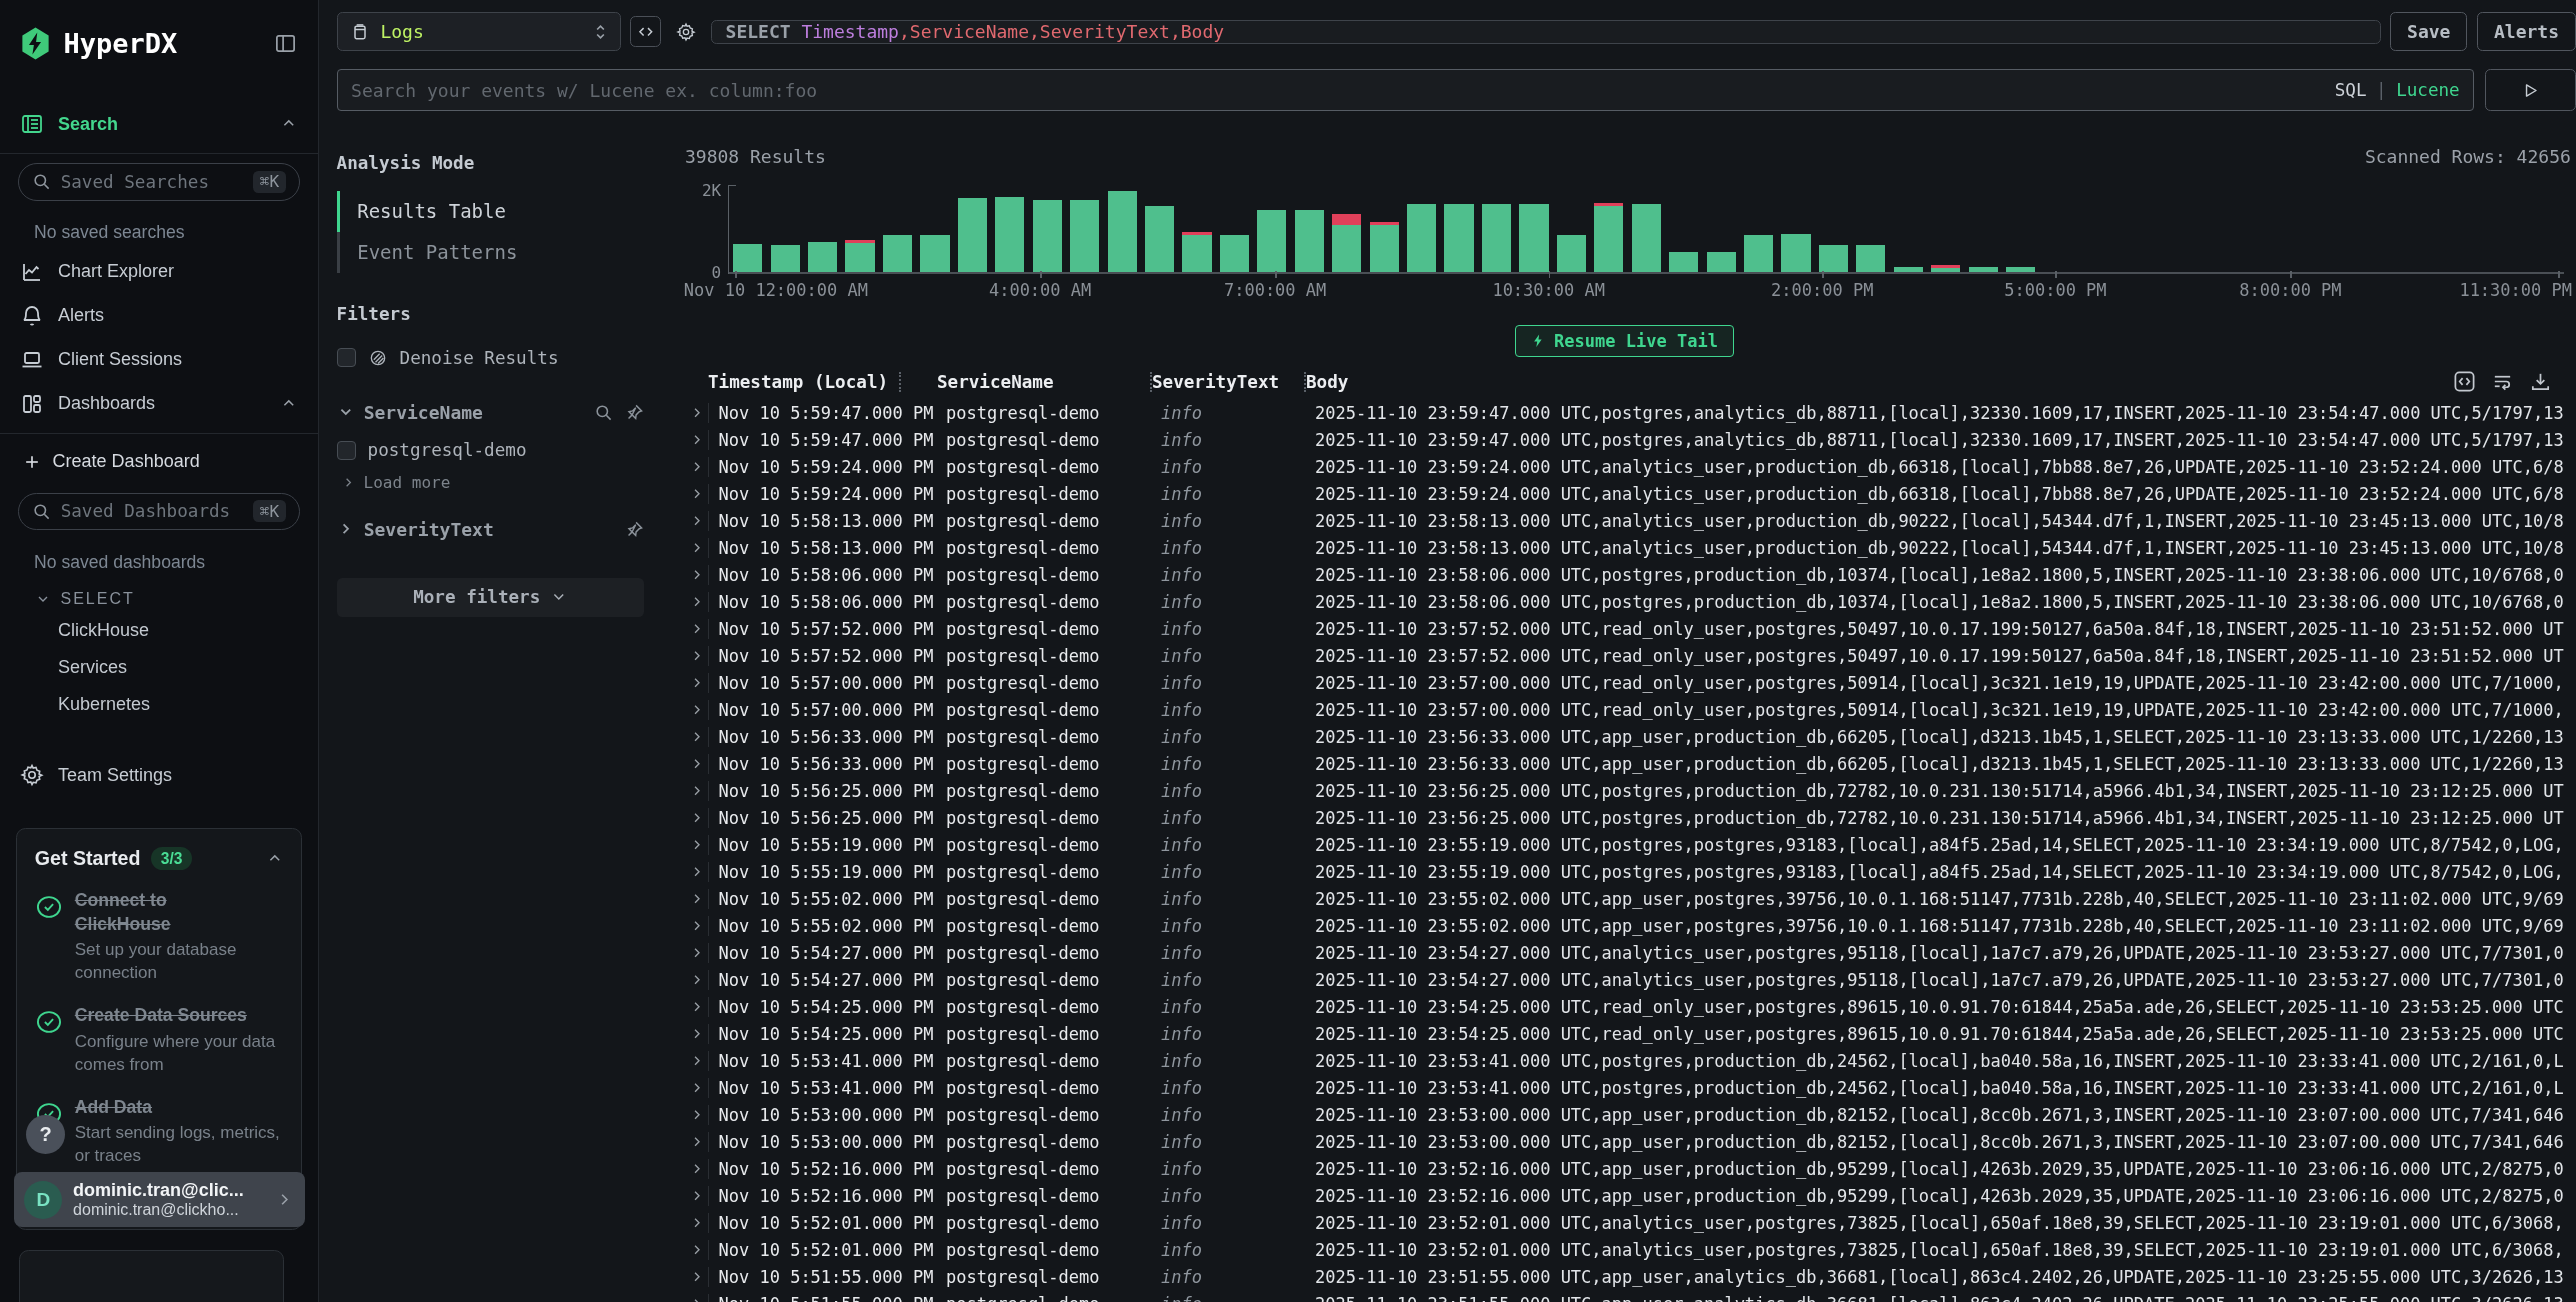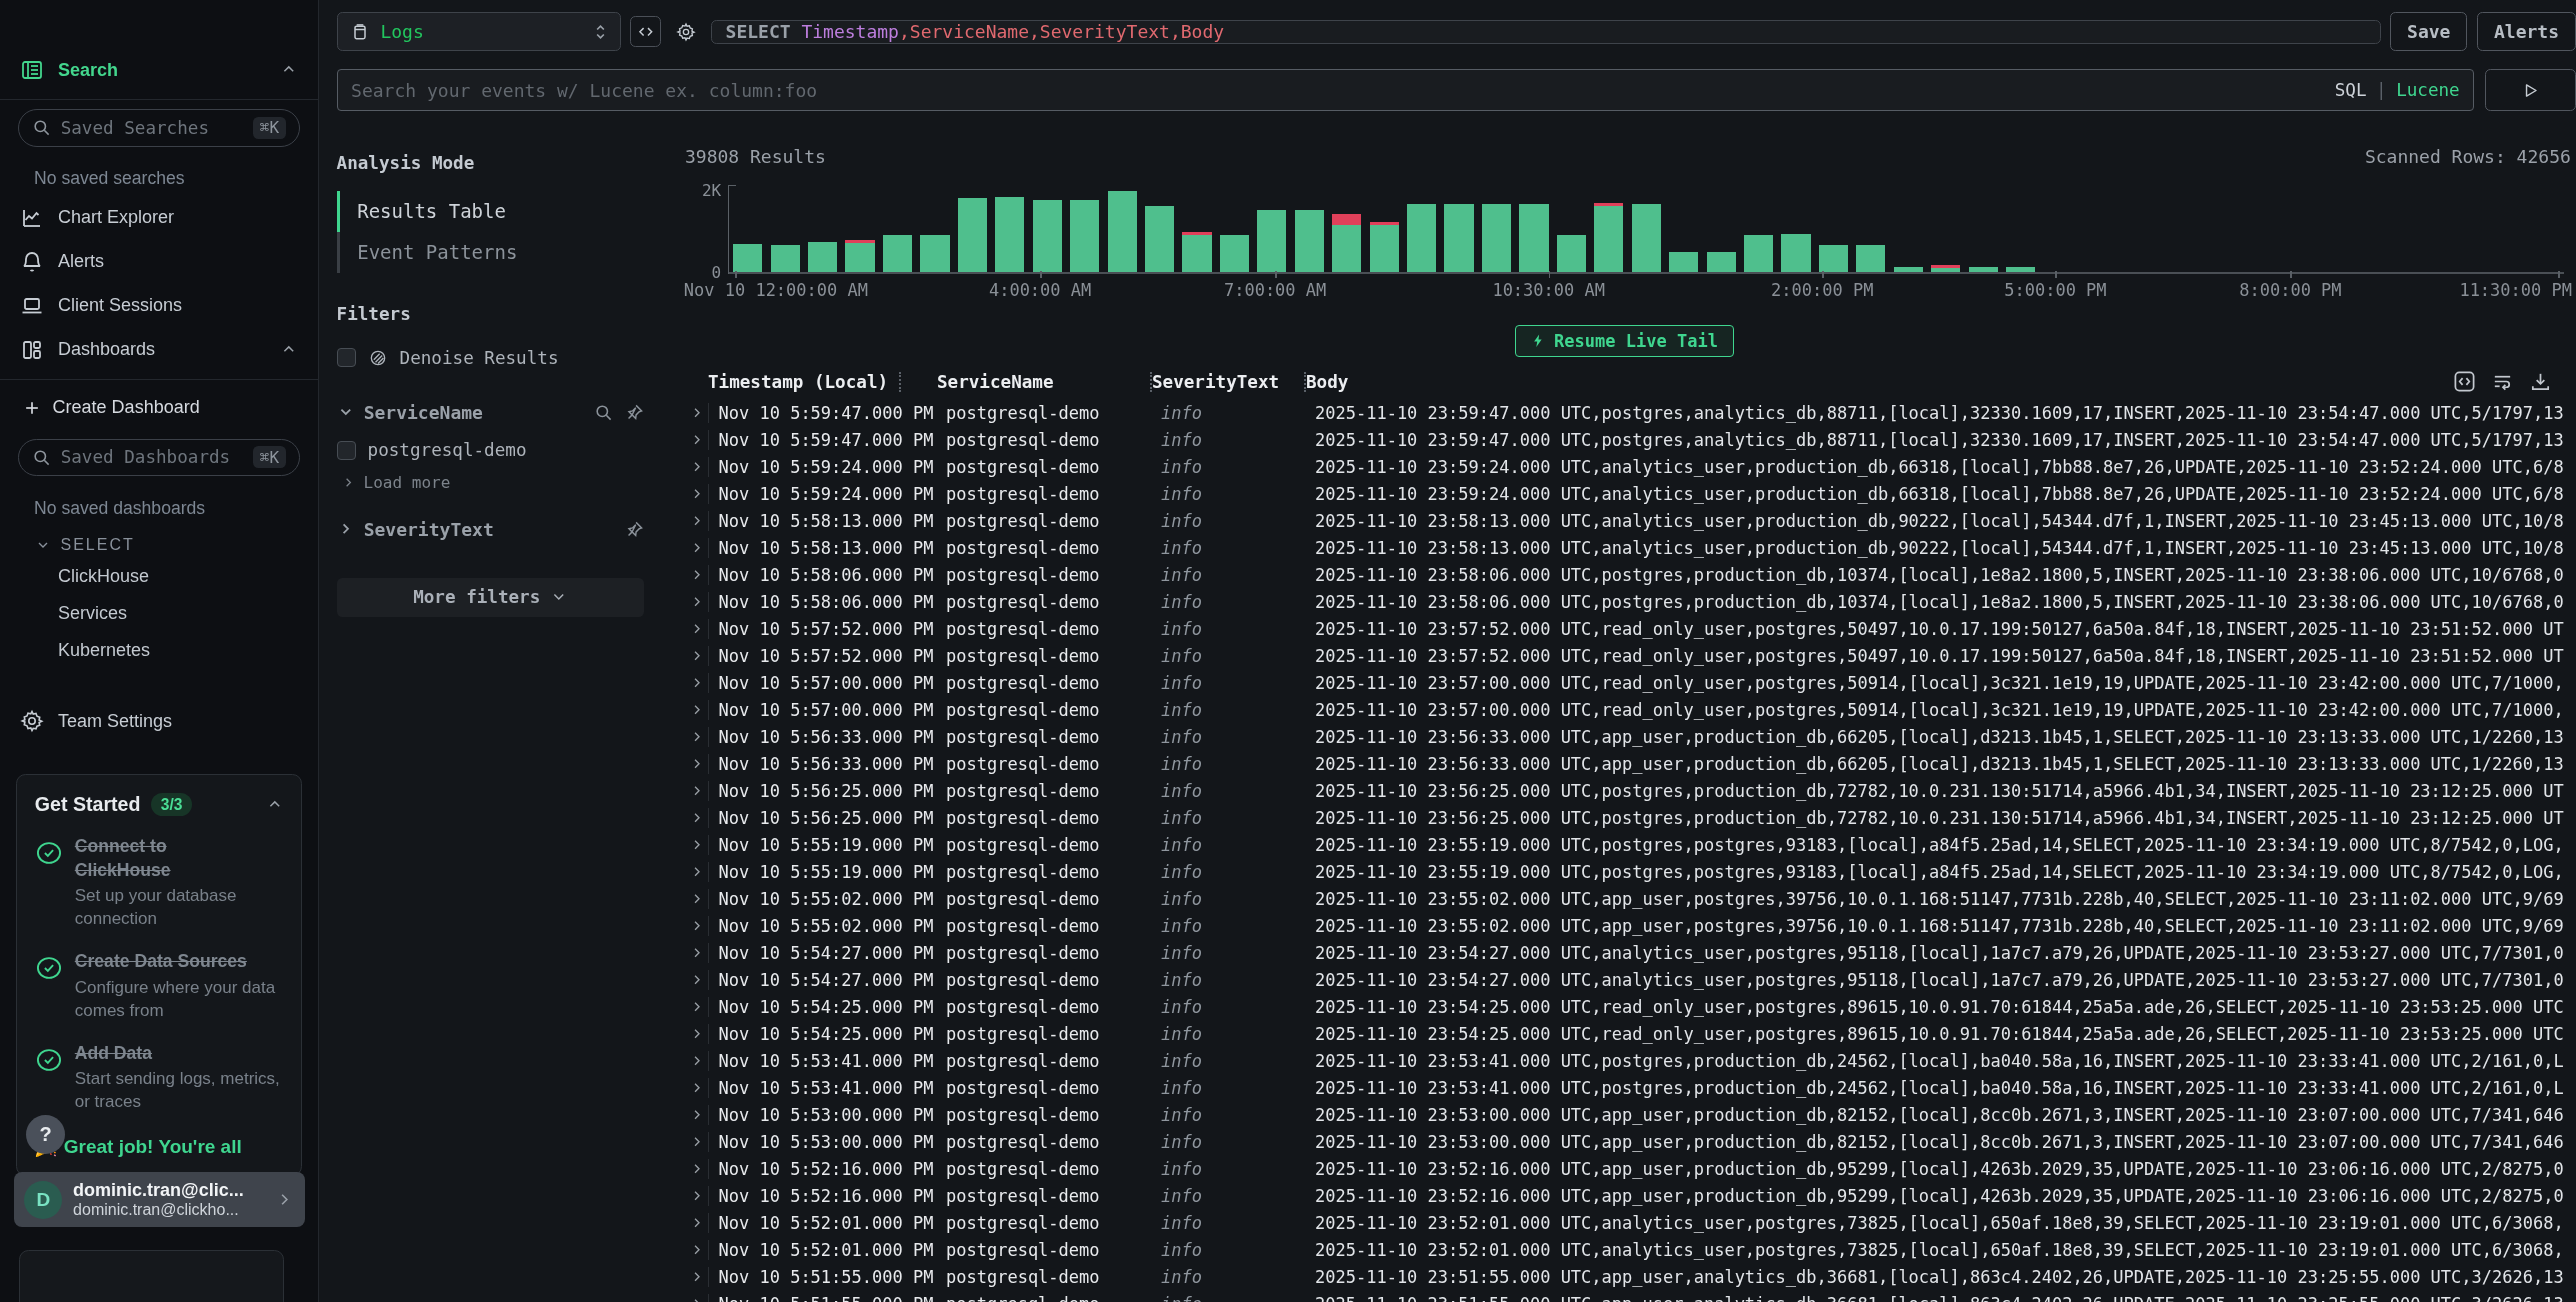--- a/index.html
+++ b/index.html
@@ -43,21 +43,21 @@
   .user-names { flex:1; min-width:0; }
   .user-name { font-weight:bold; font-size:18px; color:#f2f4f6; white-space:nowrap; overflow:hidden; }
   .user-email { font-size:16px; color:#cfd4da; white-space:nowrap; overflow:hidden; }
   .bottom-card { position:absolute; left:19px; bottom:-35px; width:265px; height:88px; background:#15181c; border:0.7px solid #2b3036; border-radius:9.5px; }
 
   
   .main { flex:1; display:flex; flex-direction:column; min-width:0; background:#13161a; }
 
   .toprow { display:flex; align-items:center; gap:9.5px; padding:10.8px 0 9.5px 17.6px; height:62px; flex:none; }
   .src-select { width:284px; height:39px; background:#1d2025; border:0.7px solid #3e434a; border-radius:5.4px; display:flex; align-items:center; gap:10.8px; padding:0 12px; cursor:pointer; }
-  .src-select .lbl { font-family:"DejaVu Sans Mono", monospace; font-size:18px; color:#22c55e; flex:1; }
+  .src-select .lbl { font-family:"DejaVu Sans Mono", monospace; font-size:18px; color:#bef264; flex:1; }
   .icon-btn { width:31px; height:31px; display:flex; align-items:center; justify-content:center; border-radius:5.4px; cursor:pointer; color:#c6ccd3; }
   .icon-btn.boxed { border:0.7px solid #4a4f57; }
   .code-input { flex:1; height:24px; background:#191c20; border:0.7px solid #3e434a; border-radius:5.4px; display:flex; align-items:center; padding:0 13.5px; font-family:"DejaVu Sans Mono", monospace; font-size:18px; white-space:nowrap; overflow:hidden; cursor:text; }
   .code-input .kw { color:#9aa1a9; font-weight:bold; margin-right:10.8px; }
   .col-purple { color:#bd7ede; }
   .col-salmon { color:#e0696f; }
   .orderby { flex:none; width:446px; margin-left:27px; }
   .tb-btn { height:39px; padding:0 16px; border:0.7px solid #51565e; border-radius:5.4px; background:transparent; color:#b7bdc4; font-family:"DejaVu Sans Mono", monospace; font-weight:bold; font-size:18px; display:flex; align-items:center; cursor:pointer; flex:none; }
 
   .searchrow { display:flex; align-items:center; gap:10.8px; padding:4px 0 12px 17.6px; height:64px; flex:none; }
@@ -131,20 +131,35 @@
   .trow .col-body { color:#e2e5e9; overflow:hidden; }
 
   svg { display:block; }
 </style>
 </head>
 <body>
 
 <div class="app">
 
   <aside class="sidebar">
+    <div class="logo-row">
+      <span class="logo-badge">
+        <svg width="35" height="35" viewBox="0 0 24 24">
+            <path d="M12 1l9 5.5v11L12 23l-9-5.5v-11z" fill="#3fca7a"></path>
+            <path d="M13.2 4.5L7.5 13h3.4l-1 6.5L15.8 11h-3.4l.8-6.5z" fill="#0d0f13"></path>
+          </svg>
+      </span>
+      <span class="logo-name">HyperDX</span>
+      <span class="panel-toggle">
+        <svg width="23" height="23" viewBox="0 0 24 24" fill="none" stroke="#9aa1a9" stroke-width="1.8">
+            <rect x="3" y="4" width="18" height="16" rx="2"></rect>
+            <line x1="9.5" y1="4" x2="9.5" y2="20"></line>
+          </svg>
+      </span>
+    </div>
 
     <div class="nav-item active nav-search">
       <svg width="24" height="24" viewBox="0 0 24 24" fill="none" stroke="#43d68d" stroke-width="1.8">
           <rect x="3" y="4" width="18" height="16" rx="2"></rect>
           <line x1="8" y1="4" x2="8" y2="20"></line>
           <line x1="11" y1="8" x2="18" y2="8"></line>
           <line x1="11" y1="12" x2="18" y2="12"></line>
           <line x1="11" y1="16" x2="18" y2="16"></line>
         </svg>
       <span>Search</span>

